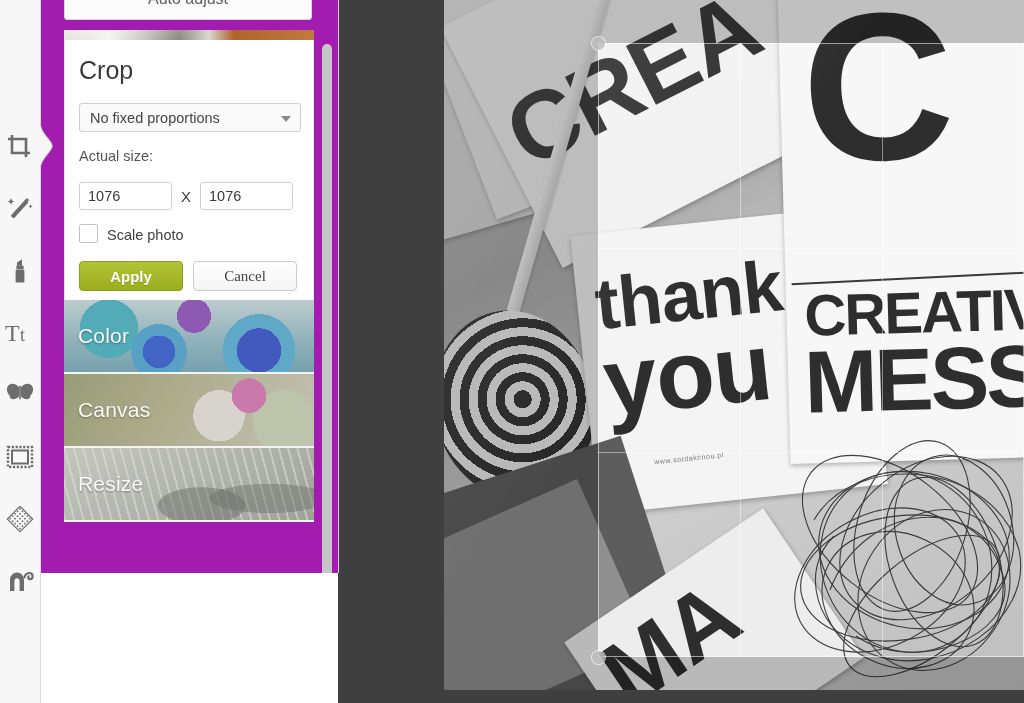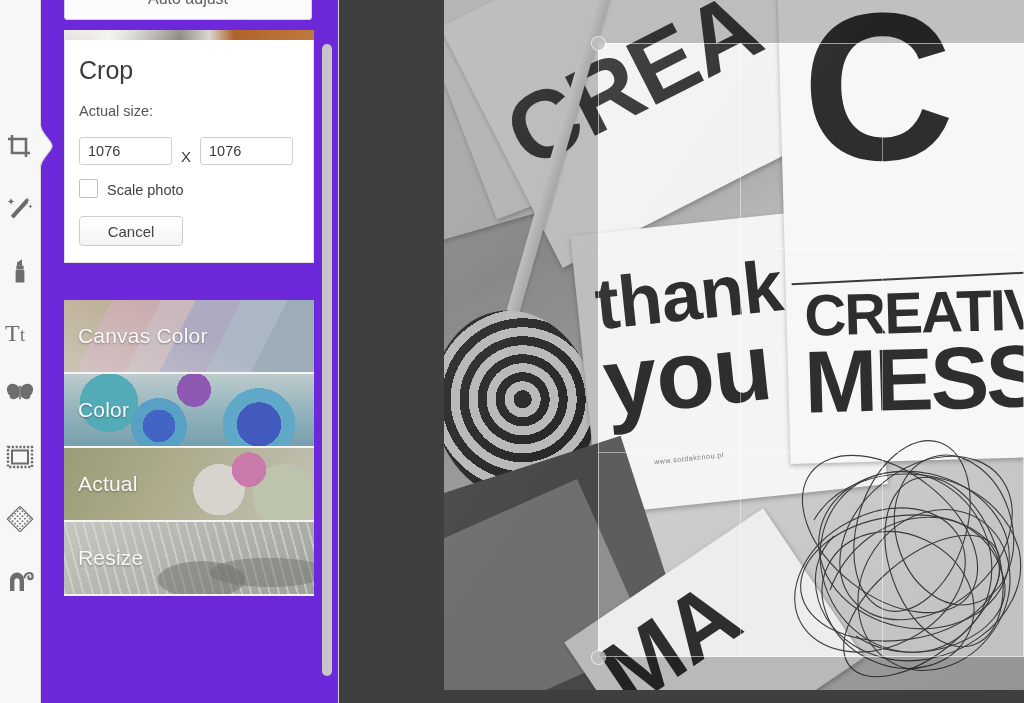--- a/index.html
+++ b/index.html
@@ -26,22 +26,22 @@
   .rail-icon svg{display:block;}
   .rail-icon.active{color:#595959;}
   
   #active-pointer{
     position:absolute;left:38px;top:118px;width:16px;height:56px;z-index:41;
     pointer-events:none;
   }
 
   
   #panel-col{
-    position:absolute;left:40px;top:0;width:298px;height:703px;
-    background:#6d28d9;border-right:1px solid #cfcfcf;overflow:hidden;z-index:30;
+    position:absolute;left:40px;top:0;width:298px;height:573px;
+    background:#a21caf;border-right:1px solid #cfcfcf;overflow:hidden;z-index:30;
   }
   #panel-scroll{position:absolute;left:0;top:0;width:298px;height:703px;}
 
   
   #auto-adjust-btn{
     position:absolute;left:24px;top:-22px;width:248px;height:42px;
     background:#fbfbfb;border:1px solid #d6d6d6;border-radius:3px;
     display:flex;align-items:center;justify-content:center;
     font-size:16px;color:#5f5f5f;cursor:pointer;box-sizing:border-box;
   }
@@ -70,21 +70,21 @@
     display:flex;align-items:center;padding:0 10px;font-size:14.5px;color:#444;
     cursor:pointer;margin-bottom:16px;
   }
   .select-box .caret{
     position:absolute;right:9px;top:50%;margin-top:-2px;
     width:0;height:0;border-left:5px solid transparent;border-right:5px solid transparent;
     border-top:6px solid #8a8a8a;
   }
 
   .field-label{font-size:14.5px;color:#555;margin-bottom:18px;}
-  .size-row{display:flex;align-items:flex-end;gap:0;margin-bottom:14px;}
+  .size-row{display:flex;align-items:center;gap:0;margin-bottom:14px;}
   .size-input{
     width:93px;height:28px;box-sizing:border-box;
     border:1px solid #cfcfcf;border-radius:3px;background:#fff;
     font-family:"Liberation Sans",sans-serif;font-size:14.5px;color:#3a3a3a;
     padding:0 8px;outline:none;
   }
   .size-x{width:28px;text-align:center;font-size:15px;color:#3d3d3d;}
 
   .check-row{display:flex;align-items:flex-end;gap:9px;margin-bottom:18px;}
   .cbox{
@@ -100,21 +100,21 @@
     border:1px solid #8c9e1c;border-radius:4px;
     color:#ffffff;font-size:15px;font-weight:bold;cursor:pointer;
     font-family:"Liberation Sans",sans-serif;
     text-shadow:0 1px 0 rgba(0,0,0,.18);
   }
   #cancel-btn{
     width:104px;height:30px;box-sizing:border-box;
     background:linear-gradient(180deg,#ffffff 0%,#f4f4f4 100%);
     border:1px solid #cccccc;border-radius:4px;
     color:#444;font-size:15px;cursor:pointer;
-    font-family:Liberation Sans, sans-serif;
+    font-family:Liberation Serif, serif;
   }
 
   
   #thumb-list{position:absolute;left:24px;top:300px;width:250px;}
   .thumb-item{
     position:relative;width:250px;height:72px;overflow:hidden;
     border-bottom:2px solid #f4f4f4;cursor:pointer;
   }
   .thumb-art{position:absolute;inset:0;}
   .thumb-veil{position:absolute;inset:0;background:rgba(150,150,150,.30);}
@@ -344,59 +344,59 @@
       <div id="auto-adjust-btn">
         <span>Auto adjust</span>
       </div>
 
       <div id="thumb-sliver"></div>
 
       <div id="crop-card">
 
         <div id="crop-title">Crop</div>
 
+        <div class="select-box">
+          <span>No fixed proportions</span>
+          <span class="caret"></span>
+        </div>
 
         <div class="field-label">Actual size:</div>
 
         <div class="size-row">
           <input class="size-input" type="text" value="1076" style="">
           <span class="size-x">X</span>
           <input class="size-input" type="text" value="1076" style="">
         </div>
 
         <div class="check-row">
           <div class="cbox"></div>
           <span class="check-label">Scale photo</span>
         </div>
 
         <div class="btn-row">
+          <button id="apply-btn">Apply</button>
           <button id="cancel-btn">Cancel</button>
         </div>
       </div>
 
       <div id="thumb-list">
 
-        <div class="thumb-item">
-          <div class="thumb-art art-canvas"></div>
-          <div class="thumb-veil"></div>
-          <div class="thumb-label">Canvas Color</div>
-        </div>
 
 
 
         <div class="thumb-item">
           <div class="thumb-art art-colors"></div>
           <div class="thumb-veil"></div>
           <div class="thumb-label">Color</div>
         </div>
 
         <div class="thumb-item">
           <div class="thumb-art art-sharpen"></div>
           <div class="thumb-veil"></div>
-          <div class="thumb-label">Actual</div>
+          <div class="thumb-label">Canvas</div>
         </div>
 
         <div class="thumb-item">
           <div class="thumb-art art-resize"></div>
           <div class="thumb-veil"></div>
           <div class="thumb-label">Resize</div>
         </div>
       </div>
 
     </div>

